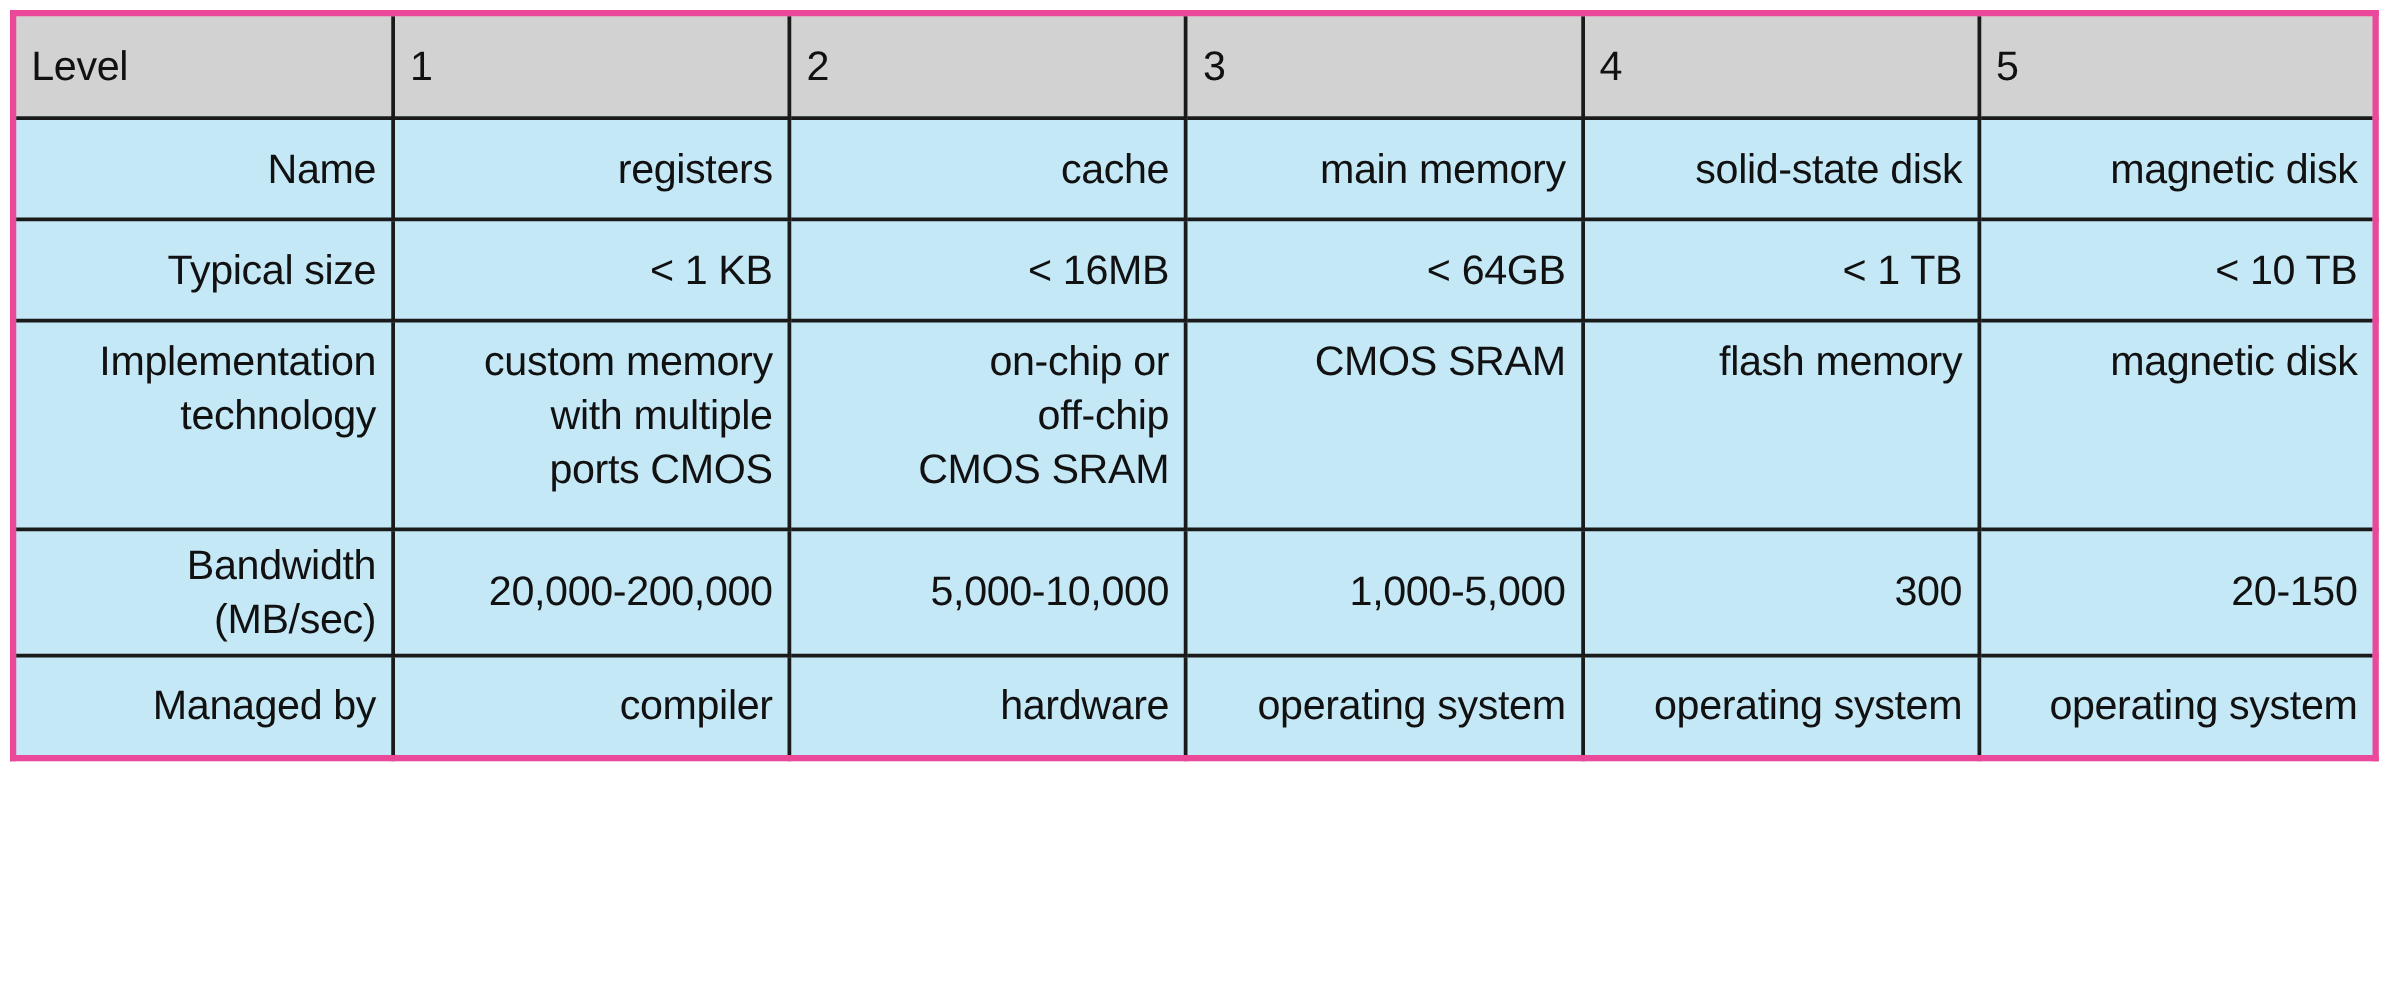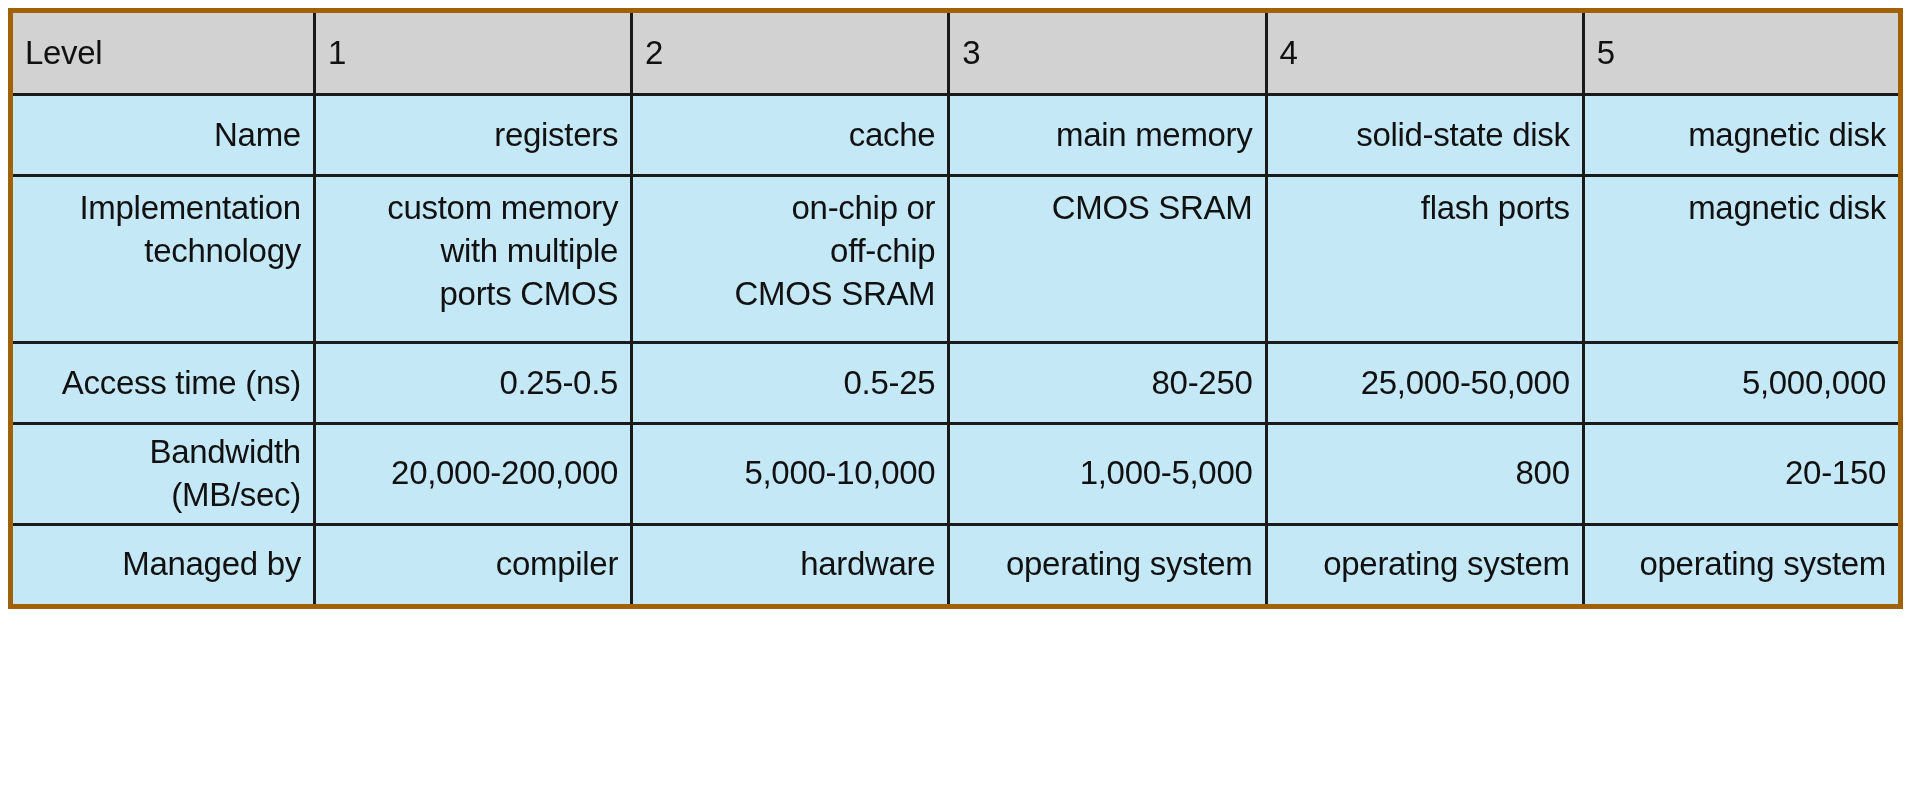--- a/index.html
+++ b/index.html
@@ -11,21 +11,21 @@
     width: 1911px;
     height: 800px;
     font-family: "Liberation Sans", sans-serif;
     overflow: hidden;
   }
   #memory-hierarchy-table {
     width: 1895px;
     margin: 8px 0 0 8px;
     border-collapse: collapse;
     table-layout: fixed;
-    border: 5px solid #a16207;
+    border: 5px solid #ec4899;
     background: #c5e8f7;
   }
   #memory-hierarchy-table col.c-label { width: 297px; }
   #memory-hierarchy-table col.c-data  { width: 310px; }
   #memory-hierarchy-table td {
     border: 3px solid #1a1a1a;
     padding: 6px 12px;
     font-size: 33px;
     line-height: 1.30;
     color: #111111;
@@ -78,50 +78,50 @@
 
     <tr class="data-row">
       <td>Name</td>
       <td>registers</td>
       <td>cache</td>
       <td>main memory</td>
       <td>solid-state disk</td>
       <td>magnetic disk</td>
     </tr>
 
+    <tr class="data-row">
+      <td>Typical size</td>
+      <td>&lt; 1 KB</td>
+      <td>&lt; 16MB</td>
+      <td>&lt; 64GB</td>
+      <td>&lt; 1 TB</td>
+      <td>&lt; 10 TB</td>
+    </tr>
 
     <tr class="data-row tall-row">
       <td>Implementation
 technology</td>
       <td class="indent-cell"> custom memory
  with multiple
  ports CMOS</td>
       <td>on-chip or
 off-chip
 CMOS SRAM</td>
       <td>CMOS SRAM</td>
-      <td>flash ports</td>
+      <td>flash memory</td>
       <td>magnetic disk</td>
     </tr>
 
-    <tr class="data-row">
-      <td>Access time (ns)</td>
-      <td>0.25-0.5</td>
-      <td>0.5-25</td>
-      <td>80-250</td>
-      <td>25,000-50,000</td>
-      <td>5,000,000</td>
-    </tr>
 
     <tr class="data-row">
       <td>Bandwidth (MB/sec)</td>
       <td>20,000-200,000</td>
       <td>5,000-10,000</td>
       <td>1,000-5,000</td>
-      <td>800</td>
+      <td>300</td>
       <td>20-150</td>
     </tr>
 
     <tr class="data-row">
       <td>Managed by</td>
       <td>compiler</td>
       <td>hardware</td>
       <td>operating system</td>
       <td>operating system</td>
       <td>operating system</td>

